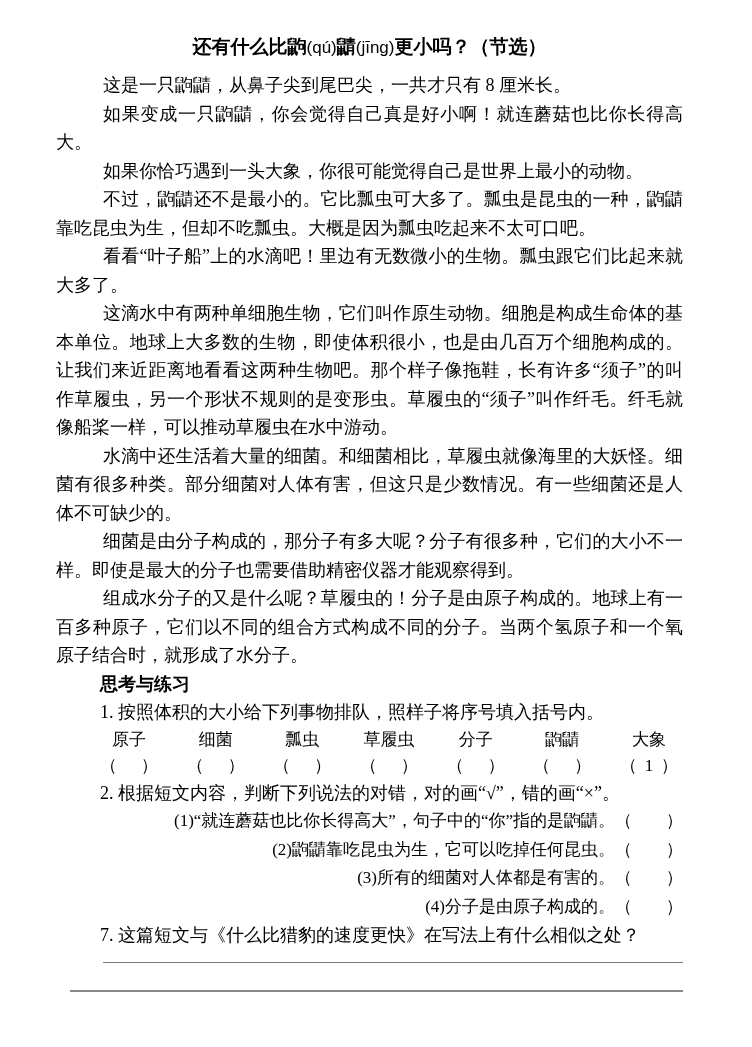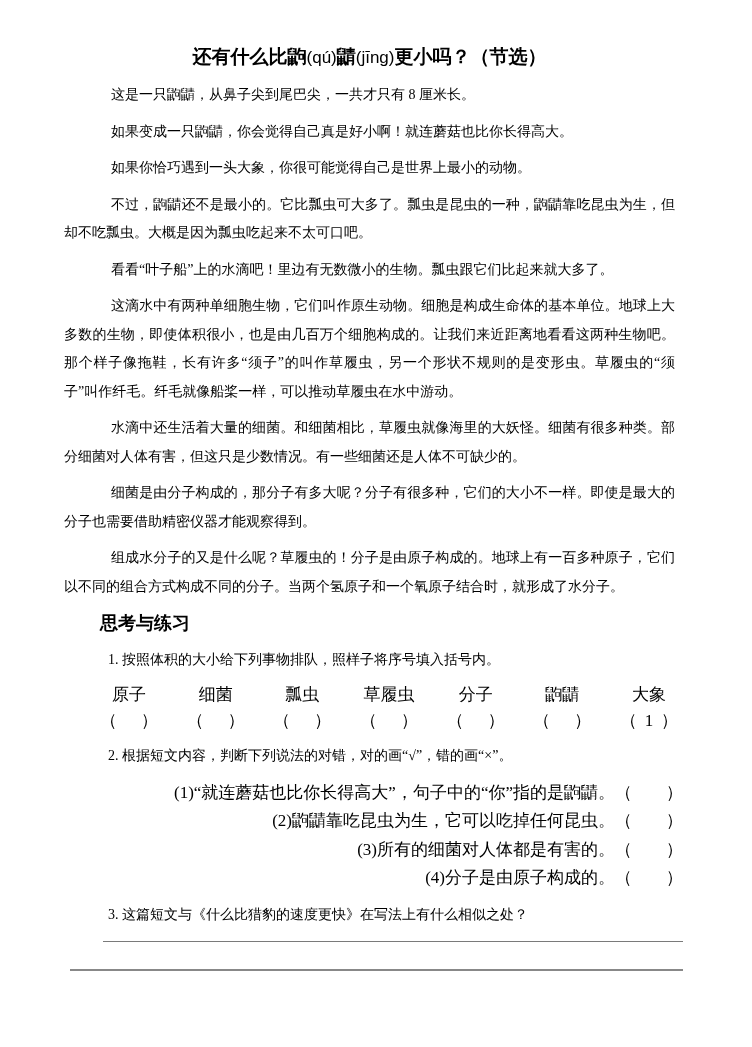--- a/index.html
+++ b/index.html
@@ -1,29 +1,29 @@
 <!DOCTYPE html>
 <html><head>
 <meta charset="utf-8">
 <style>
   html,body { margin:0; padding:0; background:#e8e8e8; }
   .page {
     width:752px; height:1047px; margin:0 auto; background:#ffffff;
     color:#000; position:relative; box-sizing:border-box;
-    padding:46px 69px 0 56px; overflow:hidden;
+    padding:36px 69px 0 56px; overflow:hidden;
     font-family:"Liberation Serif","DejaVu Serif",serif;
   }
   .title {
     font-family:"Liberation Sans","DejaVu Sans",sans-serif;
     font-weight:bold; font-size:19px; line-height:22px;
     text-align:center; margin:0 0 12px 0;
   }
   .title .pinyin { font-weight:normal; font-size:17px; }
   p.body-par, p.q-par {
-    margin:8px; font-size:14px; line-height:28.5px;
+    margin:0; font-size:18px; line-height:28.5px;
     text-align:justify; text-justify:inter-character; word-break:break-all;
     text-indent:47px;
   }
   p.q-par { text-align:left; text-indent:44px; }
   p.sub-par { margin:0; font-size:17px; line-height:28.5px; text-align:right; text-indent:44px; }
   p.ex-heading {
     margin:0; font-size:18px; line-height:28.5px; text-indent:44px;
     font-family:"Liberation Sans","DejaVu Sans",sans-serif; font-weight:bold;
   }
   .q1-grid {
@@ -91,18 +91,18 @@
       <div class="q1-bracket"><span>（</span><span class="q1-ans">1</span><span>）</span></div>
     </div>
   </div>
 
   <p class="q-par">2. 根据短文内容，判断下列说法的对错，对的画“√”，错的画“×”。</p>
   <p class="sub-par">(1)“就连蘑菇也比你长得高大”，句子中的“你”指的是鼩鼱。（　　）</p>
   <p class="sub-par">(2)鼩鼱靠吃昆虫为生，它可以吃掉任何昆虫。（　　）</p>
   <p class="sub-par">(3)所有的细菌对人体都是有害的。（　　）</p>
   <p class="sub-par">(4)分子是由原子构成的。（　　）</p>
 
-  <p class="q-par">3. 这篇短文与《什么比猎豹的速度更快》在写法上有什么相似之处？</p>
+  <p class="q-par">7. 这篇短文与《什么比猎豹的速度更快》在写法上有什么相似之处？</p>
 
   <div class="answer-line line1"></div>
   <div class="answer-line line2"></div>
 
 </div>
 
 </body></html>

